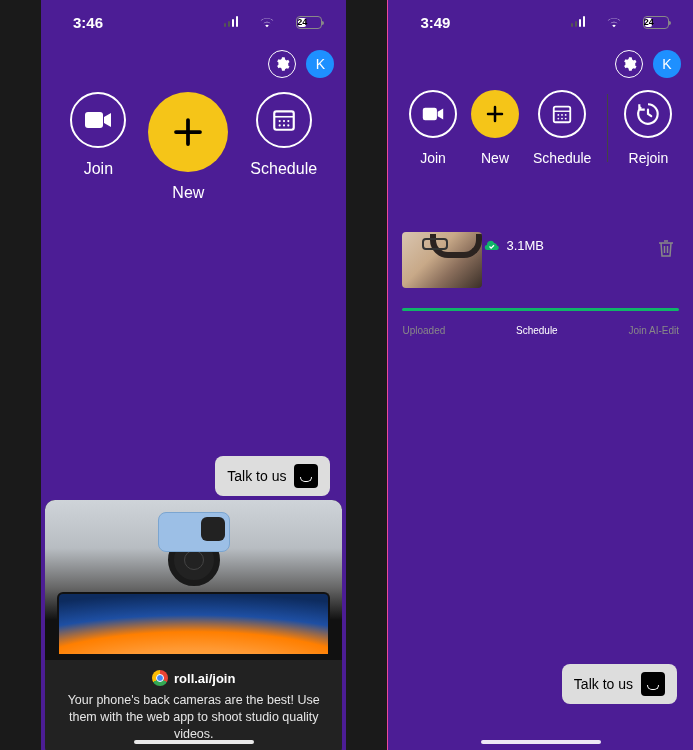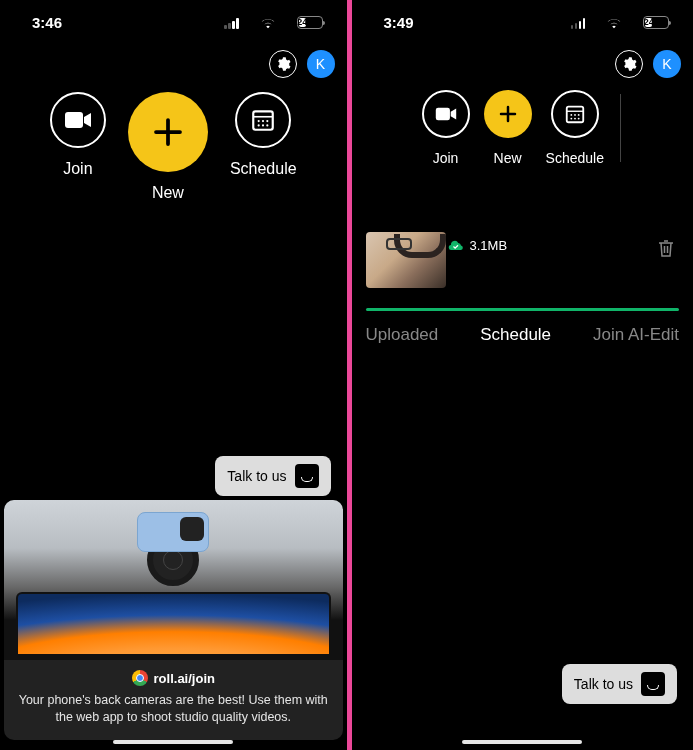--- a/index.html
+++ b/index.html
@@ -6,36 +6,37 @@
     body {
       font-family: -apple-system, BlinkMacSystemFont, 'Segoe UI', sans-serif;
       background: #1a1a1a;
       display: flex;
       width: 693px;
       height: 750px;
     }
     .screen {
       width: 346.5px;
       height: 750px;
-      background: #000000;
+      background: #4c1d95;
       position: relative;
       overflow: hidden;
-    }
-    .screen + .screen { border-left: 5px solid #ec4899; }
+      margin-left: 41px;
+    }
+    .screen + .screen { border-left: 1px solid #ec4899; }
     .status-bar {
       height: 44px;
       display: flex;
       align-items: center;
       justify-content: space-between;
       padding: 0 24px 0 32px;
       color: #fff;
       font-size: 15px;
       font-weight: 600;
     }
-    .status-right { display: flex; align-items: flex-end; gap: 21px; }
+    .status-right { display: flex; align-items: flex-start; gap: 21px; }
     .signal-bars { display: flex; align-items: flex-end; gap: 1.5px; height: 11px; }
     .bar { width: 2.5px; background: #fff; border-radius: 1px; }
     .bar.dim { background: #555; }
     .bar1 { height: 4px; } .bar2 { height: 6px; } .bar3 { height: 8px; } .bar4 { height: 11px; }
     .wifi-icon { width: 16px; height: 12px; }
     .battery {
       display: flex; align-items: center;
       border: 1px solid #888; border-radius: 4px;
       width: 26px; height: 13px; padding: 1px;
       font-size: 9px; font-weight: 700; color: #000;
@@ -144,21 +145,21 @@
       position:relative;
     }
     .thumb::before{content:'';position:absolute;top:2px;left:28px;width:40px;height:18px;border-radius:0 0 18px 18px;border:6px solid #2b2320;border-top:none;}
     .thumb::after{content:'';position:absolute;top:6px;left:20px;width:22px;height:8px;border:2px solid #333;border-radius:4px;}
     .upload-info { display:flex; align-items:center; gap:6px; color:#fff; font-size:13px; padding-top:6px;}
     .cloud-check{width:16px;height:12px;position:relative;}
     .cloud-check svg{width:16px;height:12px;}
     .trash-icon { position:absolute; right:4px; top:6px; color:#888; }
     .progress { height:3px; background:#10b469; margin:20px 14px 14px; border-radius:2px; }
     .stage-row { display:flex; justify-content:space-between; padding:0 14px; }
-    .stage { font-size:17px; color:#888; }
+    .stage { font-size:10px; color:#888; }
     .stage.active { color:#fff; font-weight:500; }
     .home-ind { position:absolute; bottom:6px; left:50%; transform:translateX(-50%); width:120px; height:4px; background:#fff; border-radius:3px; opacity:.9;}
   </style>
 </head>
 <body>
 
 <div class="screen">
   <div class="status-bar">
     <span>3:46</span>
     <div class="status-right">
@@ -301,20 +302,29 @@
             <circle cx="12" cy="13" r="1" fill="#fff"></circle>
             <circle cx="16" cy="13" r="1" fill="#fff"></circle>
             <circle cx="8" cy="17" r="1" fill="#fff"></circle>
             <circle cx="12" cy="17" r="1" fill="#fff"></circle>
             <circle cx="16" cy="17" r="1" fill="#fff"></circle>
           </svg>
       </div>
       <span class="action-label">Schedule</span>
     </div>
     <div class="divider"></div>
+    <div class="action-item">
+      <div class="action-circle">
+        <svg width="26" height="26" viewBox="0 0 24 24">
+            <path fill="none" stroke="#fff" stroke-width="2" d="M12 3a9 9 0 1 1-6.4 2.6M4 3v5h5"></path>
+            <path fill="none" stroke="#fff" stroke-width="2" stroke-linecap="round" d="M12 8v4l3 2"></path>
+          </svg>
+      </div>
+      <span class="action-label">Rejoin</span>
+    </div>
   </div>
 
   <div class="upload-card">
     <div class="thumb"></div>
     <div class="upload-info">
       <span class="cloud-check">
         <svg viewBox="0 0 16 12">
             <path fill="#10b469" d="M13 5.5A3 3 0 0 0 10.2 3 3.8 3.8 0 0 0 3 5a2.5 2.5 0 0 0 .5 5H13a2.3 2.3 0 0 0 0-4.5Z"></path>
             <path stroke="#fff" stroke-width="1.3" fill="none" d="m5.5 6.5 1.6 1.6L10 5.2"></path>
           </svg>

